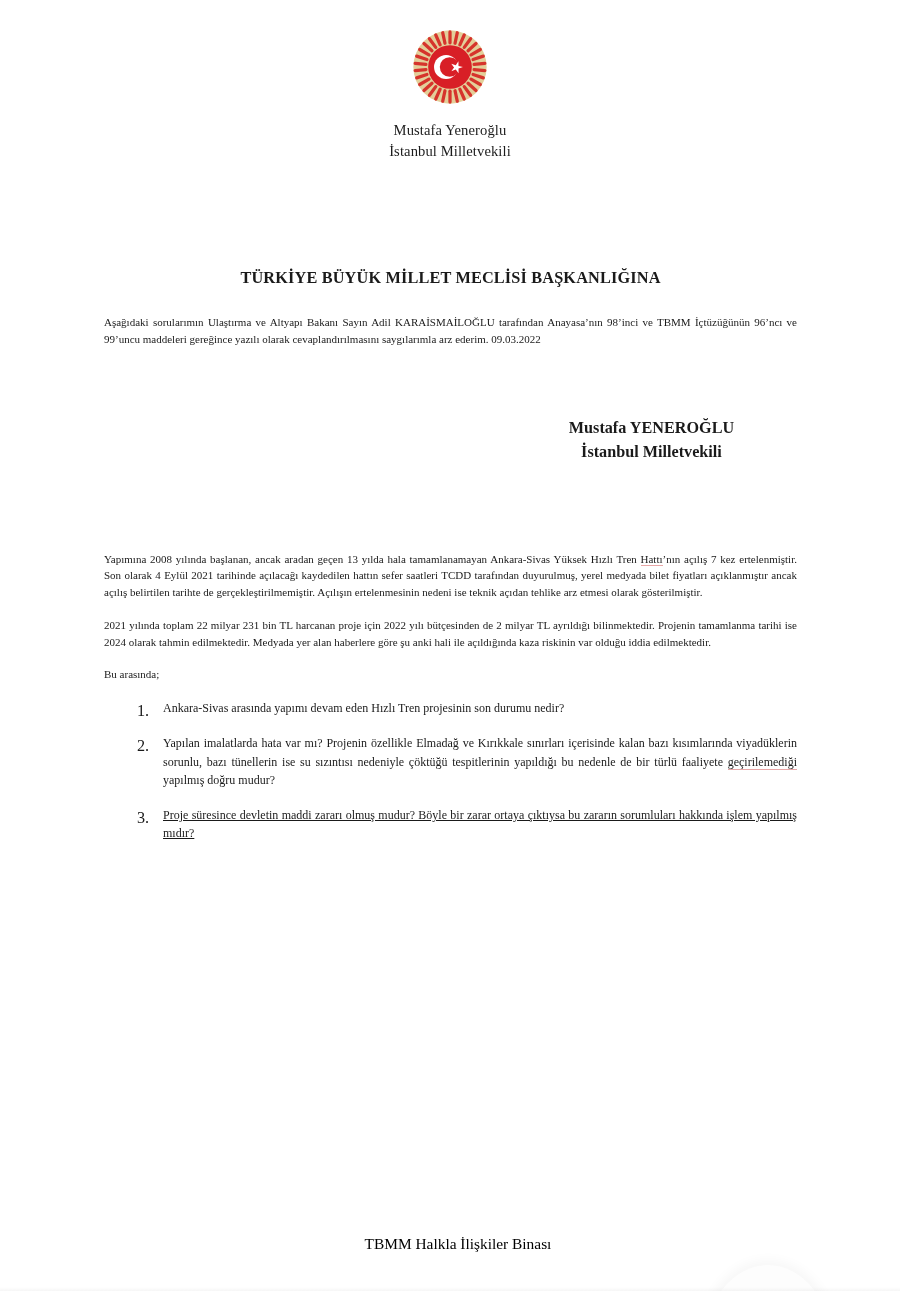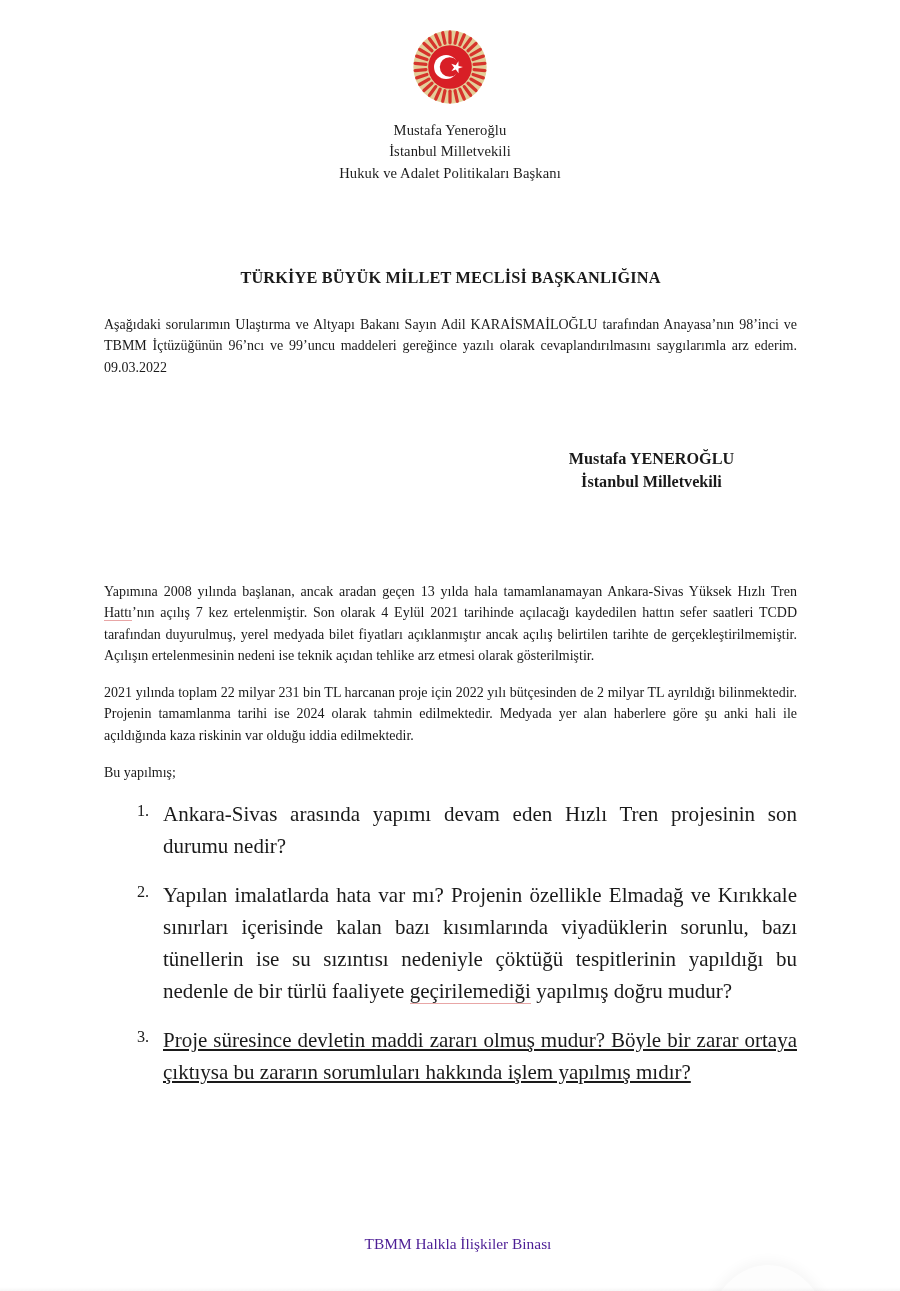--- a/index.html
+++ b/index.html
@@ -59,21 +59,21 @@
     font-weight: bold;
     font-size: 16.3px;
     letter-spacing: .15px;
     margin: 0 0 26px 0;
   }
 
   p.para {
     margin: 0 0 16px 0;
     text-align: justify;
     text-justify: inter-word;
-    font-size: 14px;
+    font-size: 11px;
     line-height: 1.52;
     hyphens: none;
   }
   p.para:last-child { margin-bottom: 0; }
 
   .intro-para { margin-bottom: 0; }
 
   .signature {
     margin-top: 70px;
     margin-left: 58%;
@@ -94,21 +94,21 @@
     list-style: none;
     counter-reset: q;
   }
   ol.questions > li {
     counter-increment: q;
     position: relative;
     padding-left: 59px;
     margin-bottom: 17px;
     text-align: justify;
     text-justify: inter-word;
-    font-size: 21px;
+    font-size: 12px;
     line-height: 1.52;
   }
   ol.questions > li:last-child { margin-bottom: 0; text-decoration: underline; }
   ol.questions > li::before {
     content: counter(q) ".";
     position: absolute;
     left: 33px;
     top: 0;
     width: 20px;
     text-align: left;
@@ -124,21 +124,21 @@
 
   
   .footer {
     position: absolute;
     left: 16px;
     right: 0;
     bottom: 36px;
     text-align: center;
     font-size: 15.4px;
     line-height: 1.5;
-    color: #4c1d95;
+    color: #000000;
   }
   .footer div { white-space: nowrap; }
 
   
   .scan-arc {
     position: absolute;
     right: 68px;
     bottom: -56px;
     width: 128px;
     height: 82px;
@@ -269,42 +269,41 @@
           <circle cx="49.5" cy="50" r="12.6" fill="#d81f26"></circle>
         </g>
 
         <polygon fill="#ffffff" points="66.6,50 60.9,52.0 61.0,58.0 57.4,53.2 51.7,55.4 55.2,50.5 51.6,45.7 57.4,47.6 60.8,42.6 60.9,48.6"></polygon>
       </svg>
     </div>
 
     <div class="letterhead-lines">
       <div>Mustafa Yeneroğlu</div>
       <div>İstanbul Milletvekili</div>
-      <div>Hukuk ve Adalet Politikaları Başkanı</div>
     </div>
   </header>
 
   <main class="doc-body">
 
     <h1 class="addressee">TÜRKİYE BÜYÜK MİLLET MECLİSİ BAŞKANLIĞINA</h1>
 
     <p class="para intro-para">Aşağıdaki sorularımın Ulaştırma ve Altyapı Bakanı Sayın Adil KARAİSMAİLOĞLU tarafından Anayasa’nın 98’inci ve TBMM İçtüzüğünün 96’ncı ve 99’uncu maddeleri gereğince yazılı olarak cevaplandırılmasını saygılarımla arz ederim.   09.03.2022</p>
 
     <div class="signature">
       <div>Mustafa YENEROĞLU</div>
       <div>İstanbul Milletvekili</div>
     </div>
 
     <section class="main-text">
 
       <p class="para"><span>Yapımına 2008 yılında başlanan, ancak aradan geçen 13 yılda hala tamamlanamayan Ankara-Sivas Yüksek Hızlı Tren </span><span class="misspell">Hattı</span><span>’nın açılış 7 kez ertelenmiştir. Son olarak 4 Eylül 2021 tarihinde açılacağı kaydedilen hattın sefer saatleri TCDD tarafından duyurulmuş, yerel medyada bilet fiyatları açıklanmıştır ancak açılış belirtilen tarihte de gerçekleştirilmemiştir. Açılışın ertelenmesinin nedeni ise teknik açıdan tehlike arz etmesi olarak gösterilmiştir.</span></p>
 
       <p class="para">2021 yılında toplam 22 milyar 231 bin TL harcanan proje için 2022 yılı bütçesinden de 2 milyar TL ayrıldığı bilinmektedir. Projenin tamamlanma tarihi ise 2024 olarak tahmin edilmektedir. Medyada yer alan haberlere göre şu anki hali ile açıldığında kaza riskinin var olduğu iddia edilmektedir.</p>
 
-      <p class="para lead-in">Bu yapılmış;</p>
+      <p class="para lead-in">Bu arasında;</p>
 
       <ol class="questions">
         <li>Ankara-Sivas arasında yapımı devam eden Hızlı Tren projesinin son durumu nedir?</li>
 
         <li><span>Yapılan imalatlarda hata var mı? Projenin özellikle Elmadağ ve Kırıkkale sınırları içerisinde kalan bazı kısımlarında viyadüklerin sorunlu, bazı tünellerin ise su sızıntısı nedeniyle çöktüğü tespitlerinin yapıldığı bu nedenle de bir türlü faaliyete </span><span class="misspell">geçirilemediği</span><span> yapılmış doğru mudur?</span></li>
 
         <li>Proje süresince devletin maddi zararı olmuş mudur? Böyle bir zarar ortaya çıktıysa bu zararın sorumluları hakkında işlem yapılmış mıdır?</li>
       </ol>
 
     </section>

